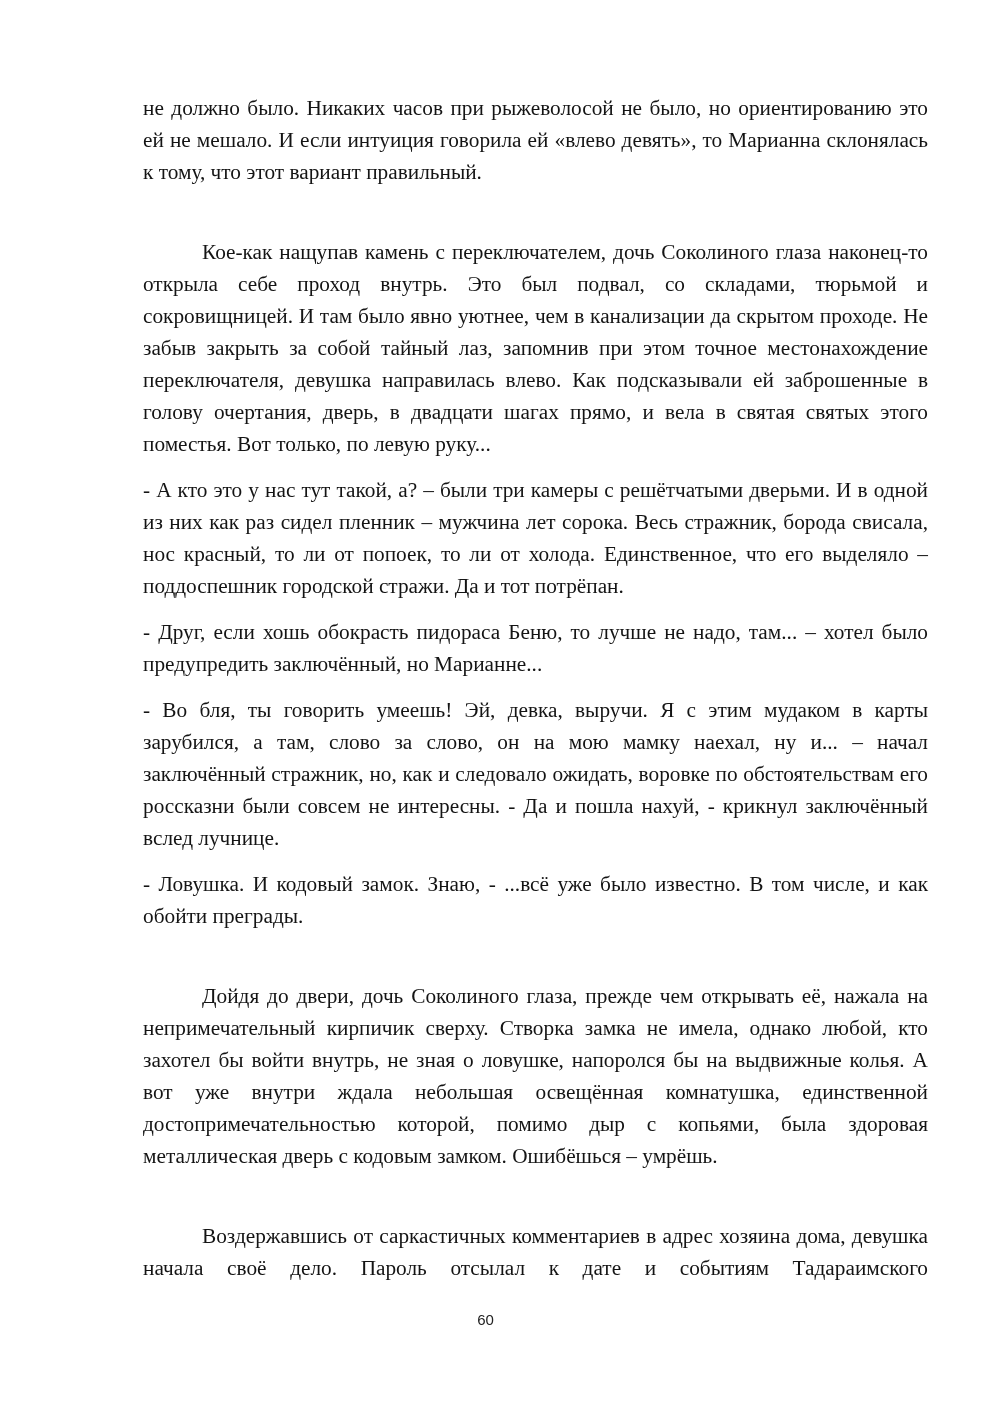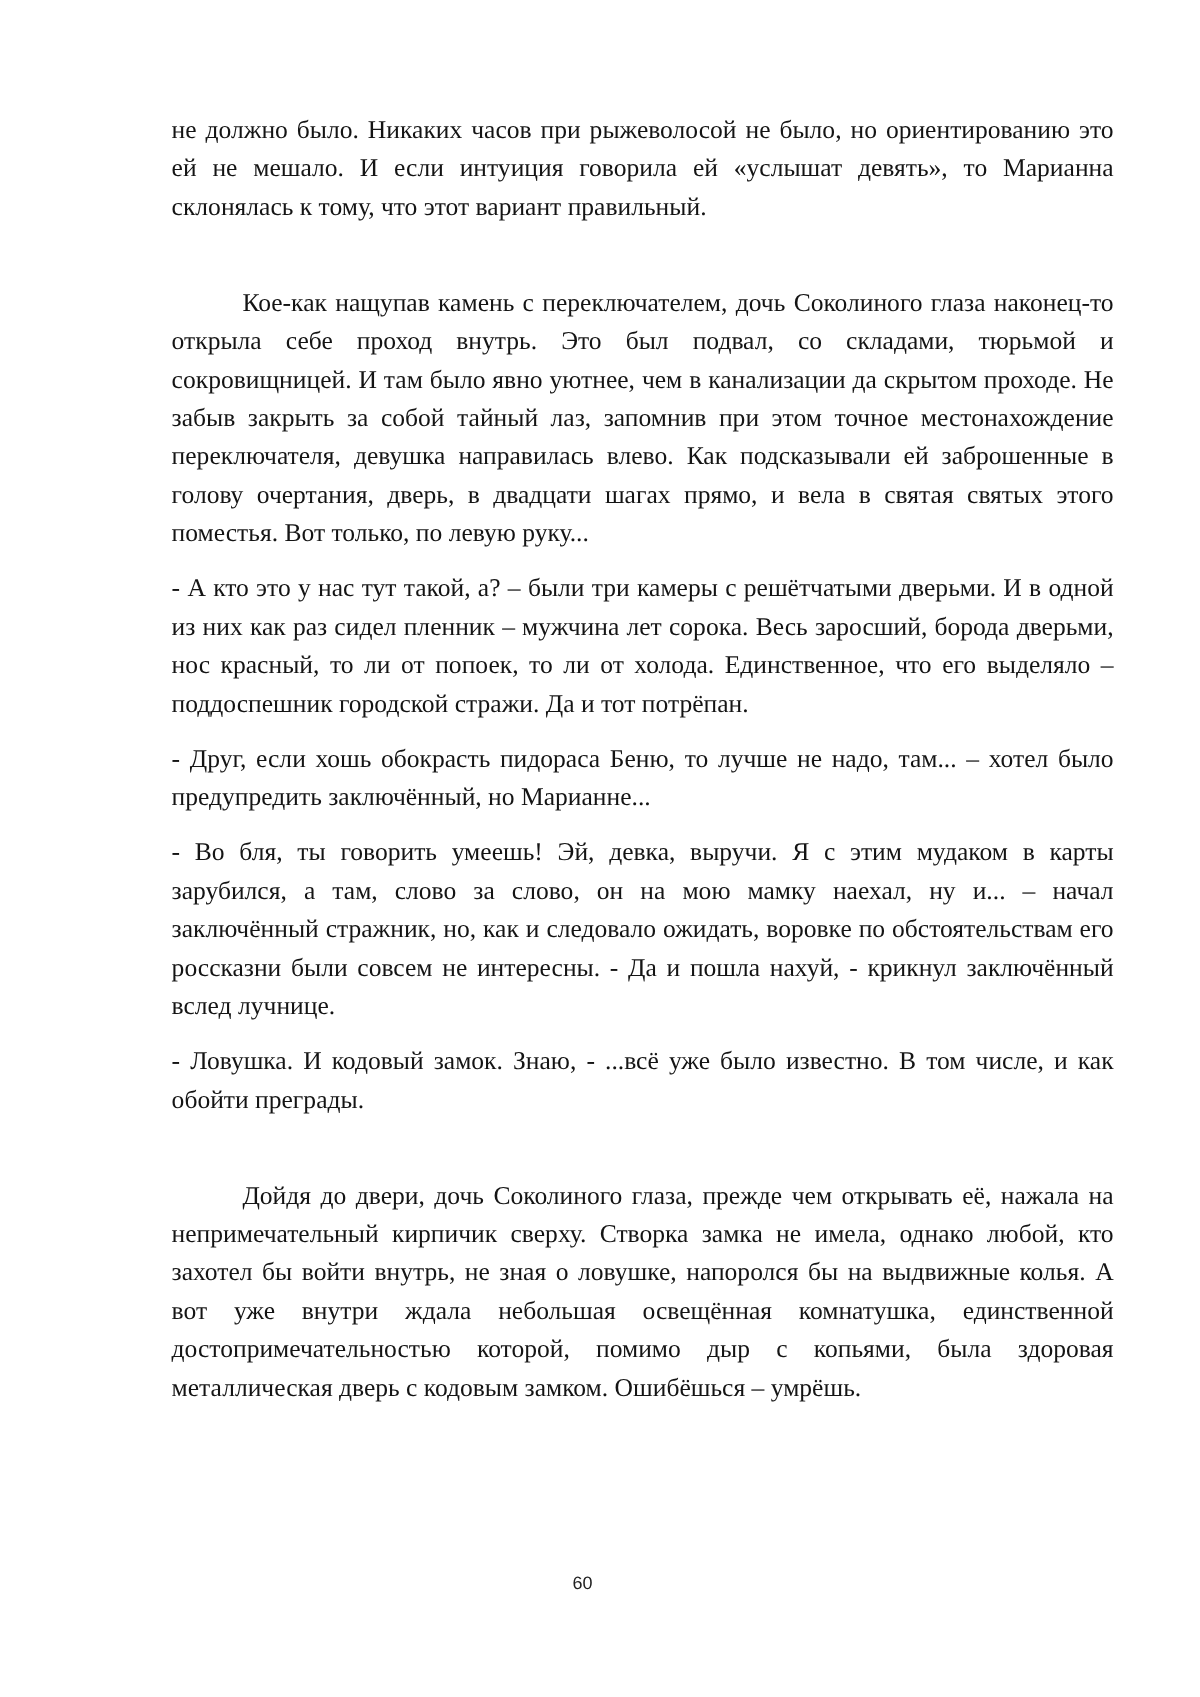--- a/index.html
+++ b/index.html
@@ -28,22 +28,23 @@
     text-align: center;
     font-family: "Liberation Sans", sans-serif;
     font-size: 15px;
     color: #222;
   }
 </style>
 </head>
 <body>
 
 <div class="page">
-  <p class="para">не должно было. Никаких часов при рыжеволосой не было, но ориентированию это ей не мешало. И если интуиция говорила ей «услышат девять», то Марианна склонялась к тому, что этот вариант правильный.</p>
+  <p class="para">не должно было. Никаких часов при рыжеволосой не было, но ориентированию это ей не мешало. И если интуиция говорила ей «влево девять», то Марианна склонялась к тому, что этот вариант правильный.</p>
   <p class="para indent">Кое-как нащупав камень с переключателем, дочь Соколиного глаза наконец-то открыла себе проход внутрь. Это был подвал, со складами, тюрьмой и сокровищницей. И там было явно уютнее, чем в канализации да скрытом проходе. Не забыв закрыть за собой тайный лаз, запомнив при этом точное местонахождение переключателя, девушка направилась влево. Как подсказывали ей заброшенные в голову очертания, дверь, в двадцати шагах прямо, и вела в святая святых этого поместья. Вот только, по левую руку...</p>
-  <p class="para">- А кто это у нас тут такой, а? – были три камеры с решётчатыми дверьми. И в одной из них как раз сидел пленник – мужчина лет сорока. Весь заросший, борода дверьми, нос красный, то ли от попоек, то ли от холода. Единственное, что его выделяло – поддоспешник городской стражи. Да и тот потрёпан.</p>
+  <p class="para">- А кто это у нас тут такой, а? – были три камеры с решётчатыми дверьми. И в одной из них как раз сидел пленник – мужчина лет сорока. Весь стражник, борода свисала, нос красный, то ли от попоек, то ли от холода. Единственное, что его выделяло – поддоспешник городской стражи. Да и тот потрёпан.</p>
   <p class="para">- Друг, если хошь обокрасть пидораса Беню, то лучше не надо, там... – хотел было предупредить заключённый, но Марианне...</p>
   <p class="para">- Во бля, ты говорить умеешь! Эй, девка, выручи. Я с этим мудаком в карты зарубился, а там, слово за слово, он на мою мамку наехал, ну и... – начал заключённый стражник, но, как и следовало ожидать, воровке по обстоятельствам его россказни были совсем не интересны. - Да и пошла нахуй, - крикнул заключённый вслед лучнице.</p>
   <p class="para">- Ловушка. И кодовый замок. Знаю, - ...всё уже было известно. В том числе, и как обойти преграды.</p>
   <p class="para indent">Дойдя до двери, дочь Соколиного глаза, прежде чем открывать её, нажала на непримечательный кирпичик сверху. Створка замка не имела, однако любой, кто захотел бы войти внутрь, не зная о ловушке, напоролся бы на выдвижные колья. А вот уже внутри ждала небольшая освещённая комнатушка, единственной достопримечательностью которой, помимо дыр с копьями, была здоровая металлическая дверь с кодовым замком. Ошибёшься – умрёшь.</p>
+  <p class="para indent" style="text-align-last: justify;">Воздержавшись от саркастичных комментариев в адрес хозяина дома, девушка начала своё дело. Пароль отсылал к дате и событиям Тадараимского</p>
 </div>
 
 <div class="page-number">60</div>
 
 </body></html>

